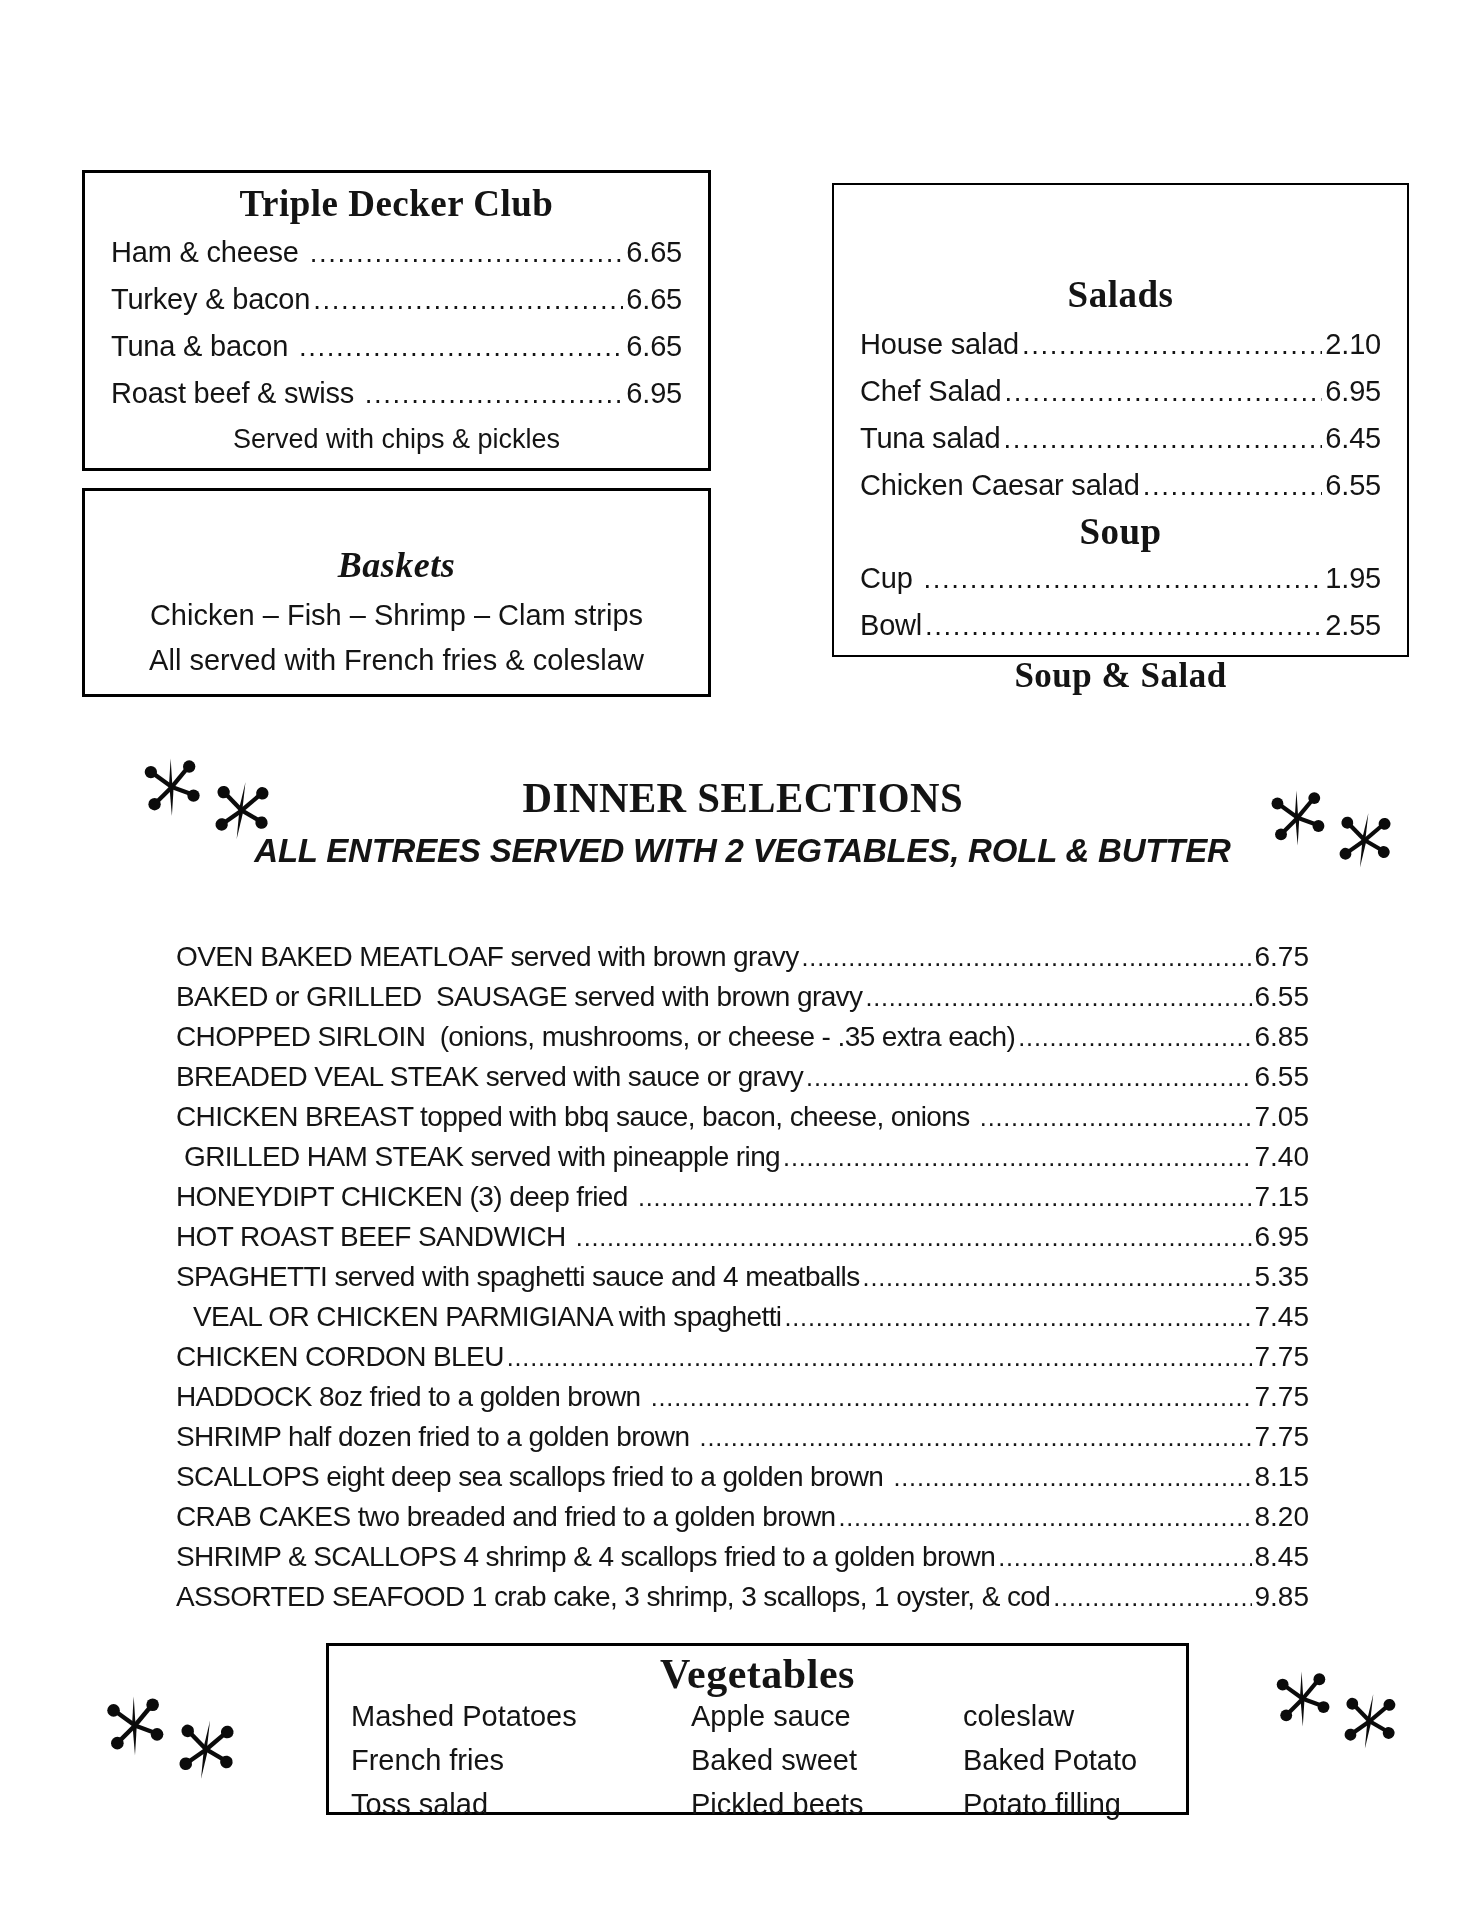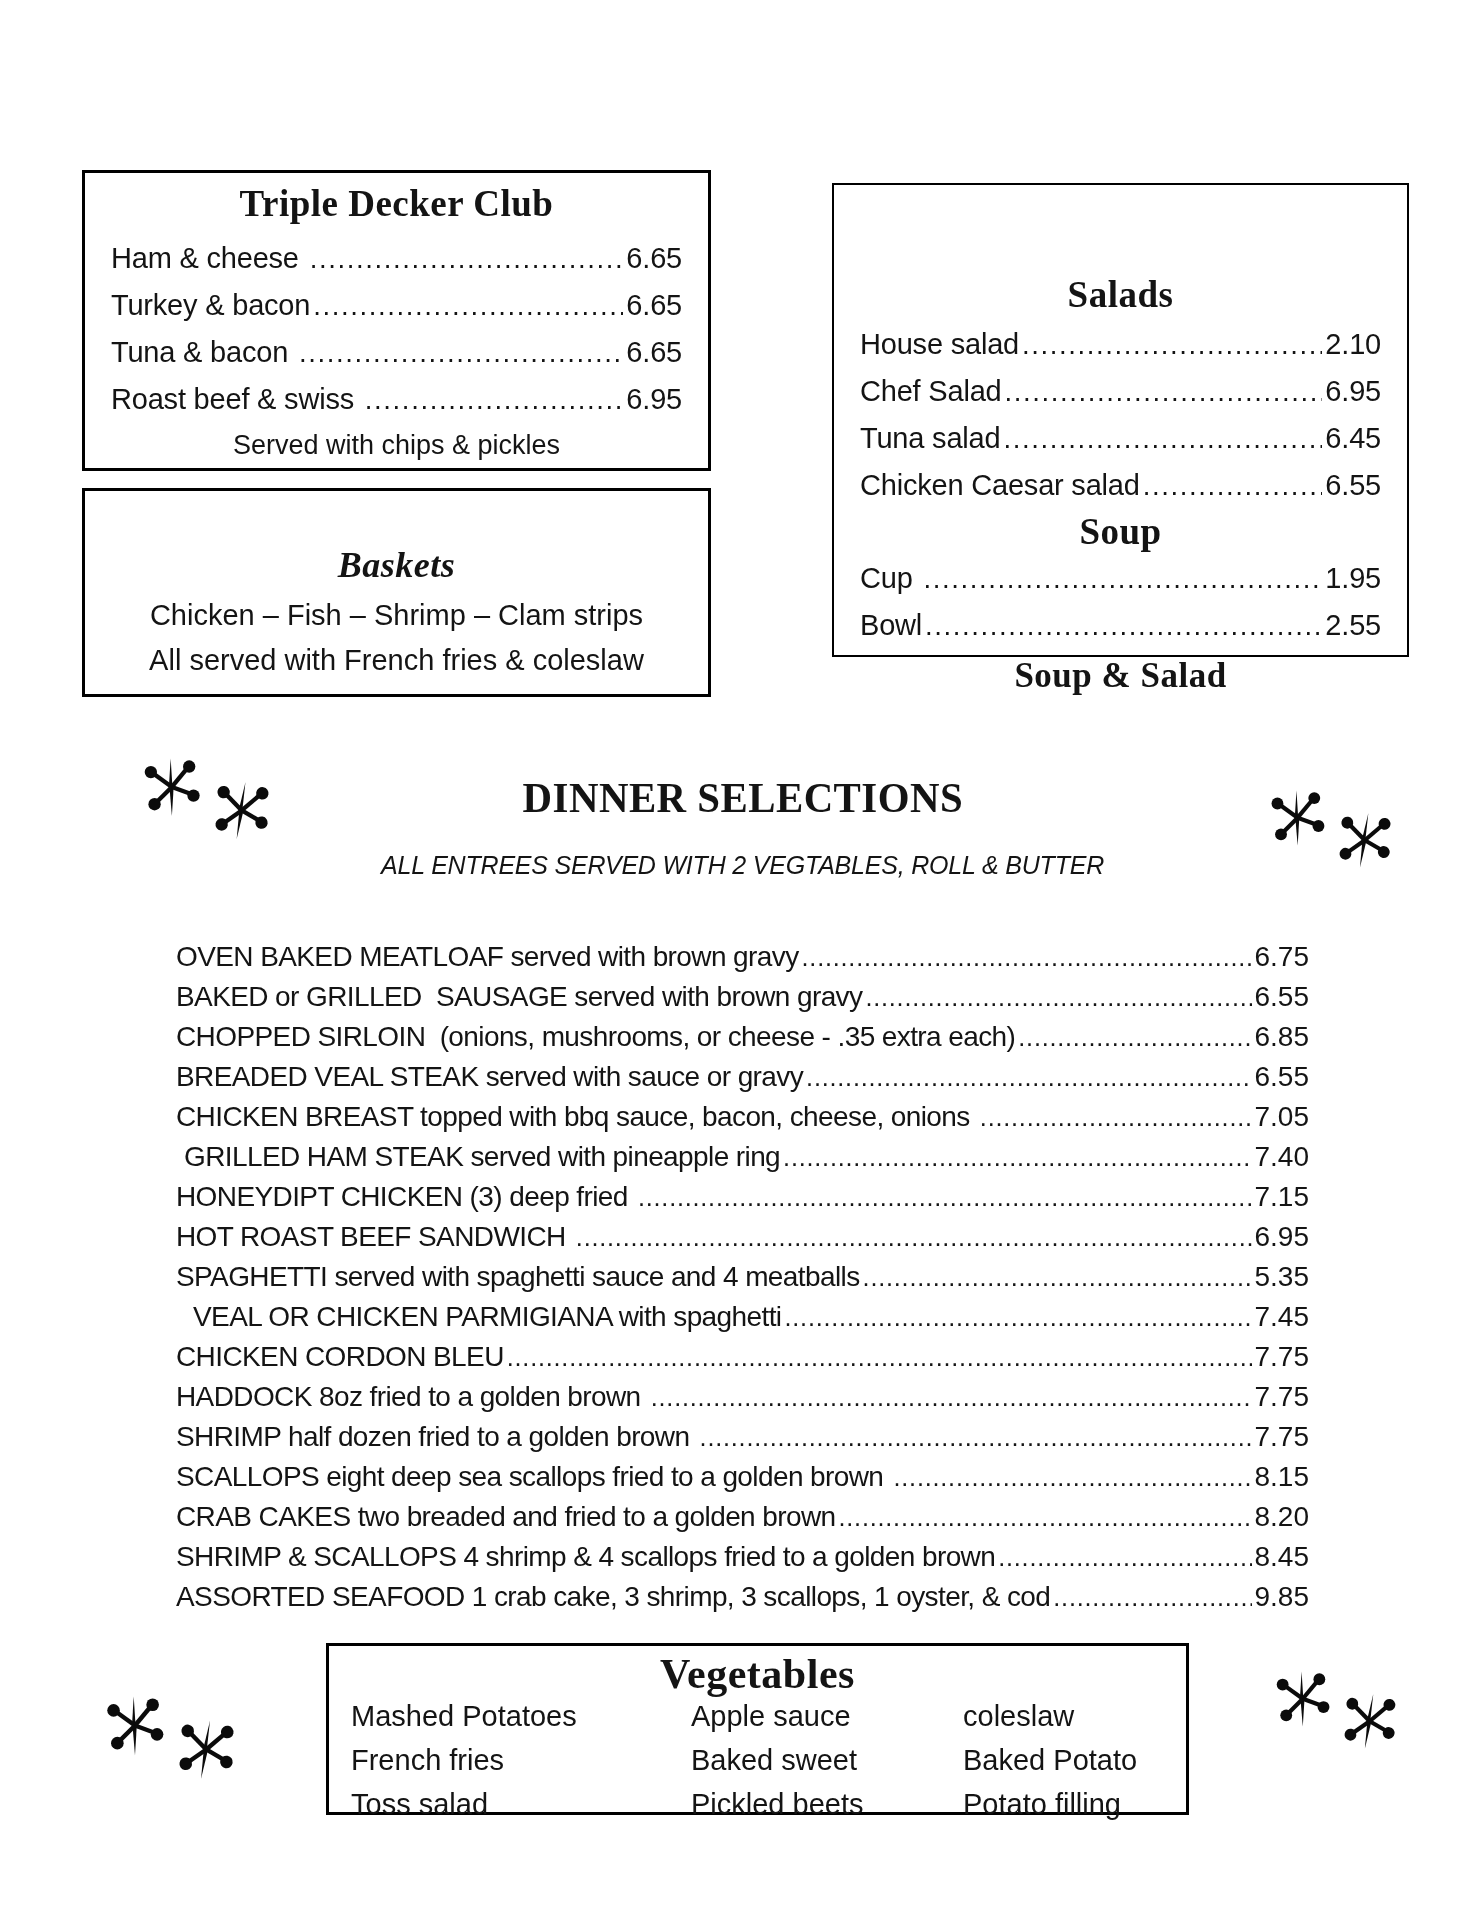--- a/index.html
+++ b/index.html
@@ -12,21 +12,21 @@
   }
 
   
   .box { position:absolute; border:3px solid #000; background:#fff; }
   .box-title {
     font-family:"Liberation Serif", serif; font-weight:bold;
     text-align:center; letter-spacing:0.5px;
   }
 
   #club { left:82px; top:170px; width:629px; height:301px; padding:8px 26px 0 26px; }
-  #club .box-title { font-size:37px; line-height:46px; margin-bottom:8px; }
+  #club .box-title { font-size:37px; line-height:46px; margin-bottom:2px; }
   .mrow { display:flex; align-items:baseline; font-size:29px; line-height:47px; letter-spacing:-0.2px; }
   .mname { white-space:pre; }
   .lead { flex:1 1 auto; overflow:hidden; white-space:nowrap; margin:0 3px; }
   .lead::after {
     content:"......................................................................................................................................................";
     letter-spacing:1.6px; font-size:0.95em;
   }
   .mprice { white-space:nowrap; }
   #club .club-footer { text-align:center; font-size:27px; line-height:40px; margin-top:2px; }
 
@@ -40,22 +40,23 @@
   #salads-box .box-title.combo { font-size:35px; line-height:48px; margin-top:3px; }
 
   
   .dinner-head { position:absolute; left:176px; top:773px; width:1133px; text-align:center; }
   .dinner-title {
     font-family:"Liberation Serif", serif; font-weight:bold;
     font-size:43px; line-height:50px; letter-spacing:0.5px;
     display:inline-block; transform:scaleX(0.95); transform-origin:center;
   }
   .dinner-sub {
-    font-style:italic; font-size:25px; line-height:30px; margin-top:27px;
+    font-style:italic; font-size:33px; line-height:30px; margin-top:13px;
     letter-spacing:-0.2px;
+    font-weight:bold;
   }
   .dinner-list { position:absolute; left:176px; top:937px; width:1133px; }
   .drow { display:flex; align-items:center; font-size:28px; line-height:40px; letter-spacing:-0.6px; }
   .drow .lead::after { letter-spacing:0.8px; font-size:0.9em; }
   .drow .mprice { letter-spacing:0; }
   .drow.ind-a { padding-left:8px; }
   .drow.ind-b { padding-left:17px; }
 
   
   #veg { left:326px; top:1643px; width:863px; height:172px; padding:8px 22px 0 22px; }

